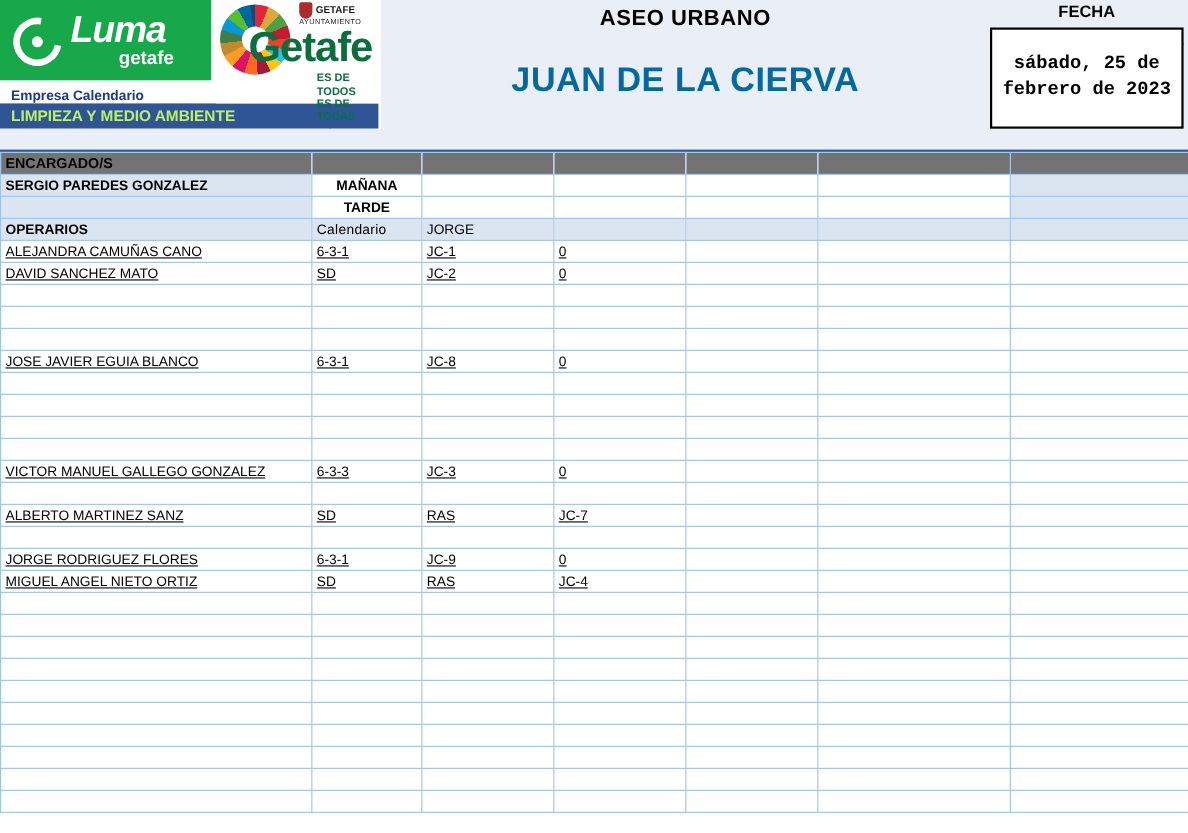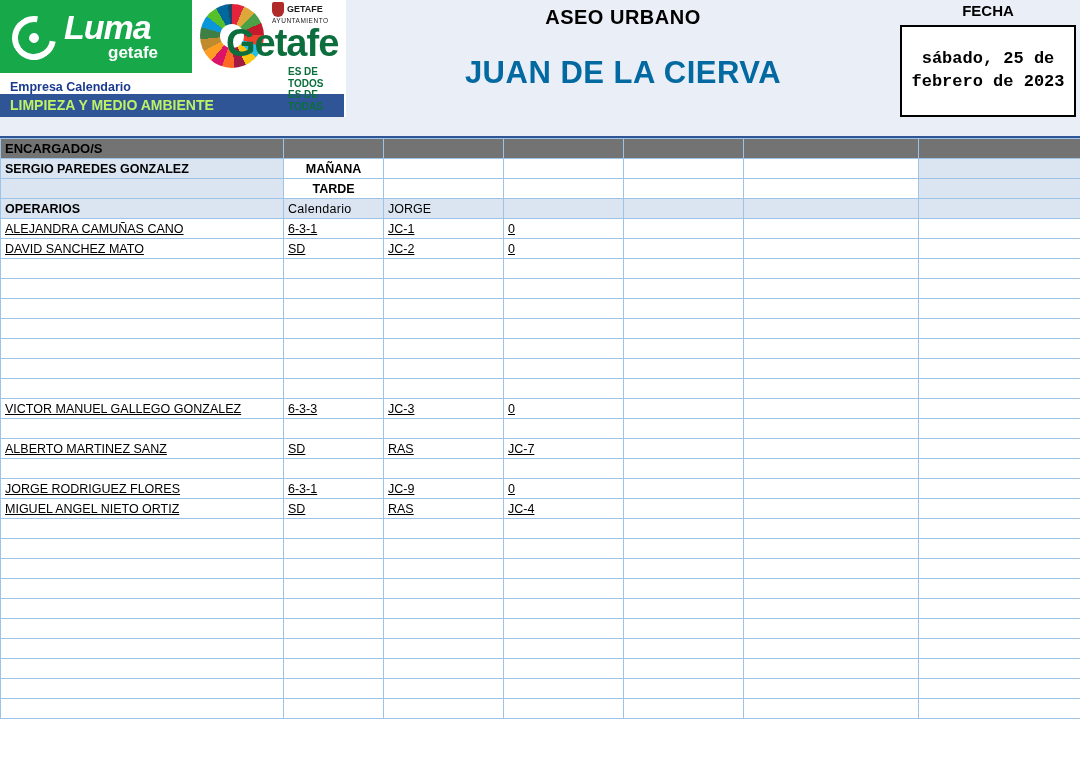--- a/index.html
+++ b/index.html
@@ -328,20 +328,29 @@
         </tr>
         <tr class="empty-row">
           <td class="c0"></td>
           <td class="c1"></td>
           <td class="c2"></td>
           <td class="c3"></td>
           <td class="c4"></td>
           <td class="c5"></td>
           <td class="c6"></td>
         </tr>
+        <tr class="data-row">
+          <td class="c0">JOSE JAVIER EGUIA BLANCO</td>
+          <td class="c1">6-3-1</td>
+          <td class="c2">JC-8</td>
+          <td class="c3">0</td>
+          <td class="c4"></td>
+          <td class="c5"></td>
+          <td class="c6"></td>
+        </tr>
         <tr class="empty-row">
           <td class="c0"></td>
           <td class="c1"></td>
           <td class="c2"></td>
           <td class="c3"></td>
           <td class="c4"></td>
           <td class="c5"></td>
           <td class="c6"></td>
         </tr>
         <tr class="empty-row">

